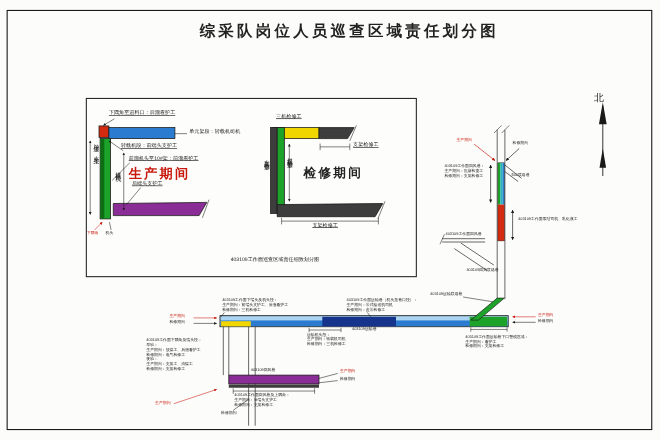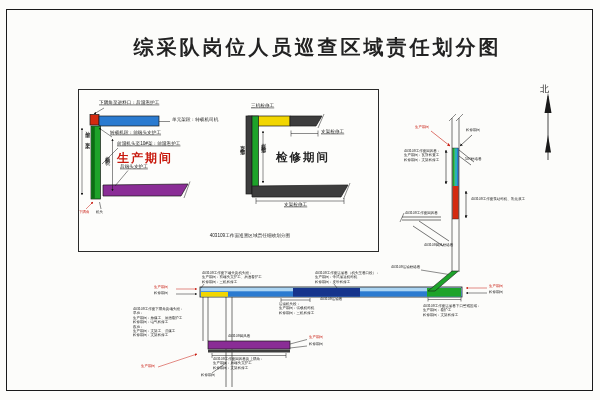--- a/index.html
+++ b/index.html
@@ -9,22 +9,22 @@
   .inset{position:absolute;left:78px;top:89px;width:299px;height:161px;border:1px solid #2a2a2a;background:#fdfdfb;}
   svg.lines{position:absolute;left:0;top:0;pointer-events:none;}
   .lbl{position:absolute;color:#1c1c1c;white-space:nowrap;}
   .sc35{font-size:8px;line-height:1.25;transform:scale(.44);transform-origin:0 0;}
   .sc45{font-size:8px;line-height:1.2;transform:scale(.58);transform-origin:0 0;}
   .scv{font-size:8px;letter-spacing:2px;writing-mode:vertical-rl;transform:scale(.66);transform-origin:0 0;}
   .red{color:#c8180c;}
   .u{text-decoration:underline;}
   .period{font-size:12px;font-weight:700;letter-spacing:2px;}
   .periodk{font-size:11.5px;font-weight:700;letter-spacing:2px;color:#222;}
-  .title{position:absolute;top:34px;left:35px;width:565px;text-align:center;
-         font-family:"Liberation Serif",serif;font-size:20px;font-weight:700;
+  .title{position:absolute;top:20px;left:35px;width:565px;text-align:center;
+         font-family:"Liberation Serif",serif;font-size:14px;font-weight:700;
          letter-spacing:3px;color:#222;}
   .caption{left:178px;top:233px;width:248px;text-align:center;}
   .north{position:absolute;left:540px;top:83px;font-size:9px;color:#222;}
 </style>
 </head>
 <body>
 
 <div id="stage">
   <div class="frame"></div>
   <div class="title">综采队岗位人员巡查区域责任划分图</div>

